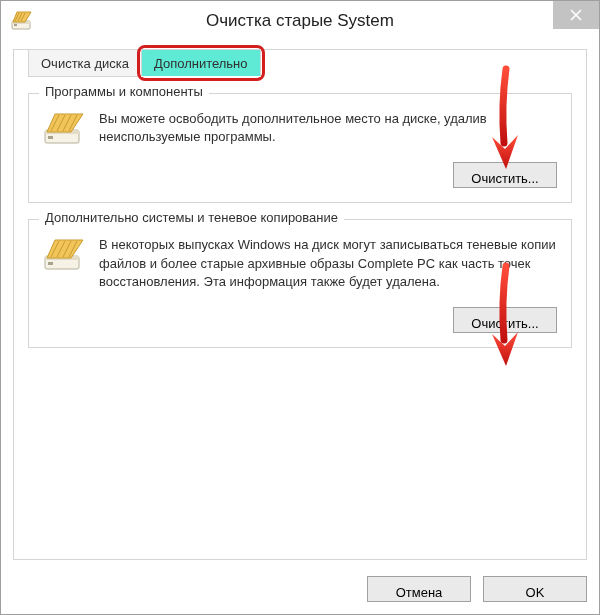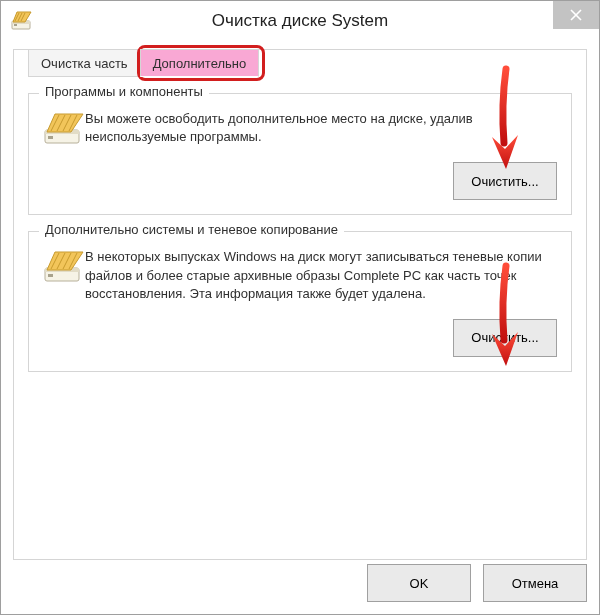--- a/index.html
+++ b/index.html
@@ -89,21 +89,21 @@
     border: 1px solid var(--group-border);
     border-bottom: 1px solid var(--group-border);
     background: #f4f4f4;
     font-size: 13px;
     display: flex;
     align-items: center;
     margin-right: -1px;
     cursor: pointer;
   }
   .tab.active {
-    background: #f9a8d4;
+    background: #5eead4;
     border-bottom: 1px solid #ffffff;
     position: relative;
     z-index: 2;
   }
   .tab-highlight {
     position: absolute;
     border: 3px solid var(--highlight);
     border-radius: 8px;
     pointer-events: none;
     box-sizing: border-box;
@@ -119,20 +119,21 @@
   .group-title {
     position: absolute;
     top: -10px;
     left: 10px;
     background: #ffffff;
     padding: 0 6px;
     font-size: 13px;
   }
   .group-body {
     display: flex;
+    gap: 14px;
   }
   .group-icon {
     width: 42px;
     flex: 0 0 42px;
     padding-top: 2px;
   }
   .group-text {
     flex: 1;
     line-height: 1.4;
     font-size: 13px;
@@ -140,21 +141,21 @@
   .group-text p {
     margin: 0 0 10px 0;
   }
   .group-actions {
     display: flex;
     justify-content: flex-end;
     margin-top: 6px;
   }
   .btn {
     min-width: 104px;
-    height: 38px;
+    height: 26px;
     background: var(--btn-bg);
     border: 1px solid var(--btn-border);
     font-size: 13px;
     font-family: inherit;
     cursor: pointer;
     padding: 8px 12px;
   }
   
   .bottom-bar {
     position: absolute;
@@ -182,35 +183,35 @@
       <svg viewBox="0 0 22 22" width="22" height="22">
         <rect x="1" y="11" width="18" height="8" rx="1" fill="#f6f3e6" stroke="#b7b09a"></rect>
         <rect x="1" y="11" width="18" height="3" fill="#e2dcc6"></rect>
         <rect x="3" y="14" width="3" height="2" fill="#a8a28c"></rect>
         <path d="M6 2 L20 2 L14 12 L2 12 Z" fill="#f2c55a" stroke="#c79a2e"></path>
         <line x1="8" y1="3" x2="4" y2="11" stroke="#c79a2e"></line>
         <line x1="11" y1="3" x2="7" y2="11" stroke="#c79a2e"></line>
         <line x1="14" y1="3" x2="10" y2="11" stroke="#c79a2e"></line>
       </svg>
     </span>
-    <span class="title-text">Очистка диске System</span>
+    <span class="title-text">Очистка старые System</span>
     <div class="close-btn">
       <span>
         <svg width="12" height="12" viewBox="0 0 12 12">
           <line x1="1" y1="1" x2="11" y2="11" stroke="#ffffff" stroke-width="1.6"></line>
           <line x1="11" y1="1" x2="1" y2="11" stroke="#ffffff" stroke-width="1.6"></line>
         </svg>
       </span>
     </div>
   </div>
 
   <div class="client">
 
     <div class="tabs">
-      <div class="tab">Очистка часть</div>
+      <div class="tab">Очистка диска</div>
       <div class="tab active" id="tab-more">Дополнительно</div>
       <div class="tab-highlight" id="tab-hl" style="left: 108.969px; top: -4px; width: 127.578px; height: 36px;"></div>
     </div>
 
     <div class="group">
       <div class="group-title">Программы и компоненты</div>
       <div class="group-body">
         <div class="group-icon">
           <svg viewBox="0 0 42 34" width="42" height="34">
             <rect x="2" y="18" width="34" height="13" rx="2" fill="#f6f3e6" stroke="#b7b09a"></rect>
@@ -252,22 +253,22 @@
         </div>
       </div>
       <div class="group-actions">
         <button class="btn" id="btn-restore">Очистить...</button>
       </div>
     </div>
 
   </div>
 
   <div class="bottom-bar">
+    <button class="btn">Отмена</button>
     <button class="btn">OK</button>
-    <button class="btn">Отмена</button>
   </div>
 
   <svg class="arrow" id="arrow1" width="40" height="120" viewBox="0 0 40 120" style="display: block; left: 485px; top: 64.375px;">
     <defs>
       <linearGradient id="ar1g" x1="0" y1="0" x2="0" y2="1">
         <stop offset="0" stop-color="#ff4d3a"></stop>
         <stop offset="1" stop-color="#c10f0f"></stop>
       </linearGradient>
     </defs>
     <path d="M20 4 Q15 40 18 78" stroke="url(#ar1g)" stroke-width="7" fill="none" stroke-linecap="round"></path>

